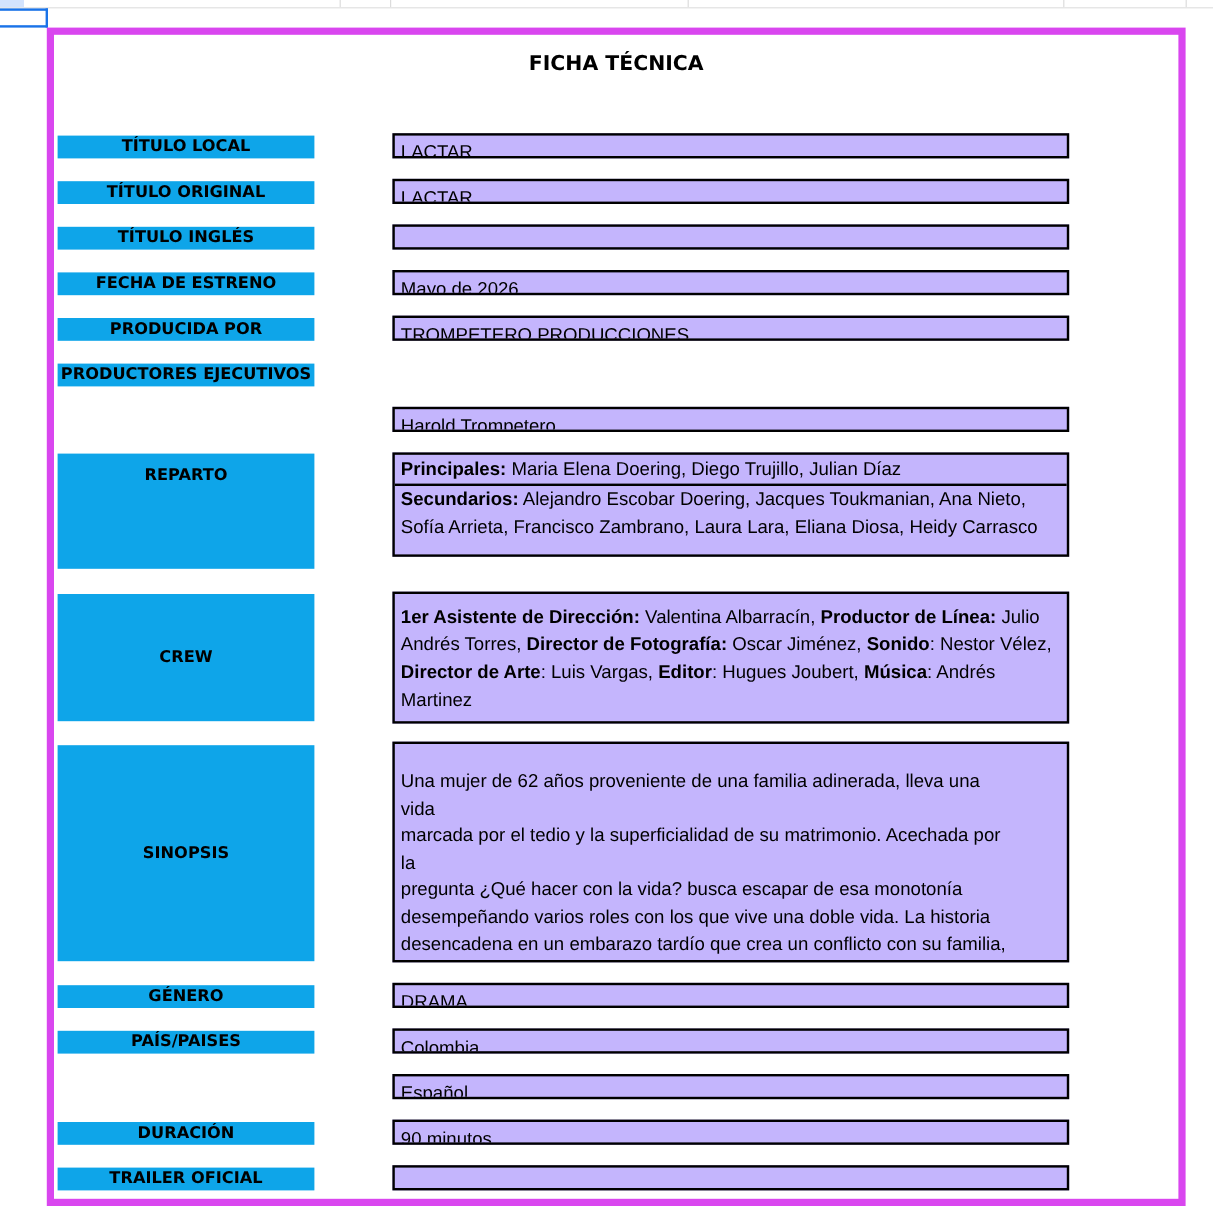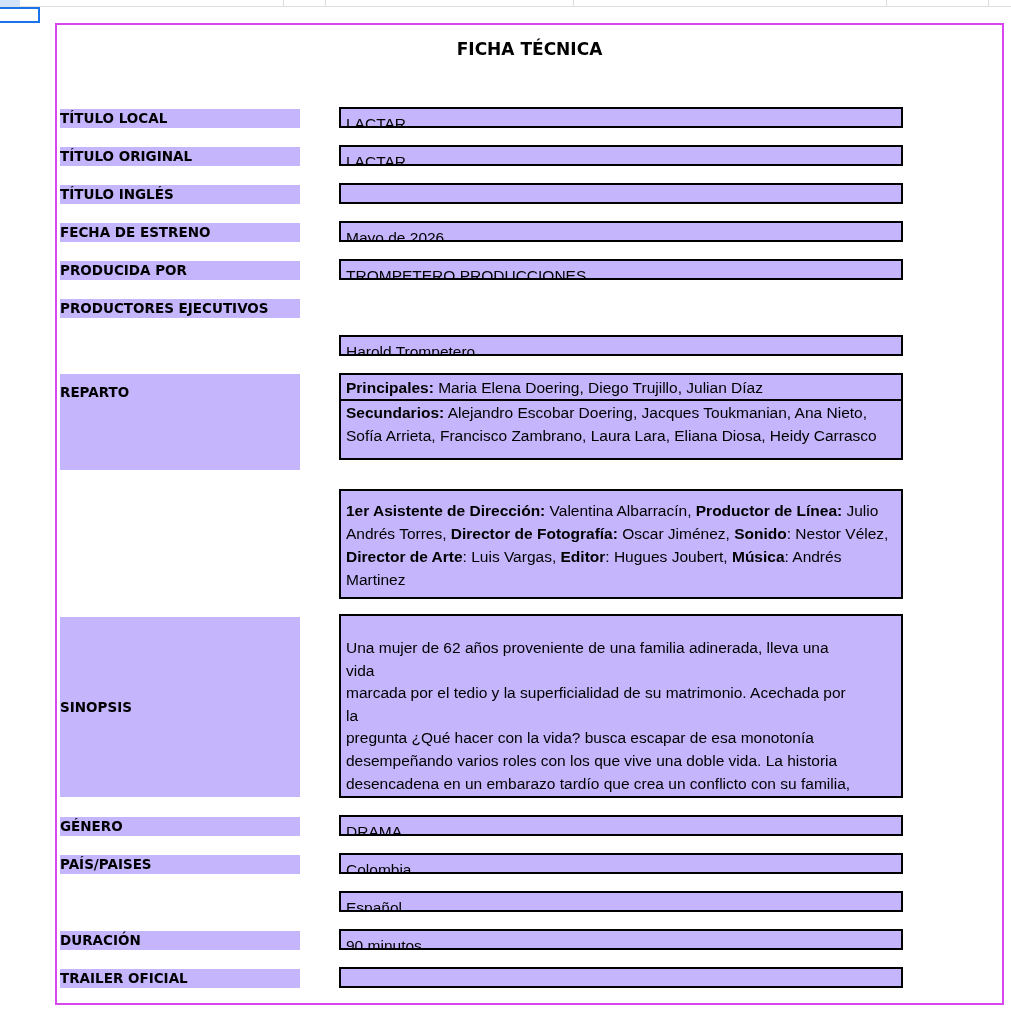--- a/index.html
+++ b/index.html
@@ -3,24 +3,24 @@
 <meta charset="utf-8">
 <style>
   html, body { margin:0; padding:0; }
   body { width:1011px; height:1024px; background:#fff; position:relative; overflow:hidden;
          font-family:"DejaVu Sans", sans-serif; color:#000; }
   .topstrip { position:absolute; left:0; top:0; width:1011px; height:6px; background:#fff;
               border-bottom:1px solid #e0e0e0; }
   .topstrip .cd { position:absolute; top:0; height:6px; border-left:1px solid #dcdcdc; }
   .sel-cell { position:absolute; left:0; top:7px; width:40px; height:16px; border:2px solid #1a73e8; border-left:none; box-sizing:border-box; }
   .sel-corner { position:absolute; left:0; top:0; width:20px; height:6px; background:#d3e3fd; }
-  .sheet { position:absolute; left:39px; top:23px; width:949px; height:982px; border:2px solid #d946ef; box-sizing:border-box;margin-left:16px; }
+  .sheet { position:absolute; left:39px; top:23px; width:949px; height:982px; border:6px solid #d946ef; box-sizing:border-box; }
   .title { position:absolute; left:0; width:100%; top:14px; text-align:center; font-weight:bold; font-size:17px; }
-  .label { position:absolute; left:3px; width:240px; background:#c4b5fd; font-weight:bold; font-size:13.5px;
-           box-sizing:border-box; }
+  .label { position:absolute; left:3px; width:214px; background:#0ea5e9; font-weight:bold; font-size:13.5px;
+           text-align:center; box-sizing:border-box; }
   .label.short { height:19px; line-height:19px; }
   .val { position:absolute; left:282px; width:564px; border:2px solid #000; box-sizing:border-box;
          font-family:"Liberation Sans", sans-serif; font-size:15.5px; overflow:hidden; background:#c4b5fd; }
   .val.short { height:21px; line-height:30px; padding-left:5px; white-space:nowrap; }
   .val.multi { padding:3px 5px; line-height:23px; }
   .val b { font-weight:bold; }
   .split { border-top:2px solid #000; margin:0 -5px; }
 </style>
 </head>
 <body>
@@ -57,20 +57,21 @@
 
   <div class="val short" style="top:310px">Harold Trompetero</div>
 
   <div class="label" style="top:349px;height:96px;padding-top:10px">REPARTO</div>
   <div class="val multi" style="top:348px;height:87px;padding-top:1px">
     <div><b>Principales:</b><span> Maria Elena Doering, Diego Trujillo, Julian Díaz</span></div>
     <div class="split"></div>
     <div><b>Secundarios:</b><span> Alejandro Escobar Doering, Jacques Toukmanian, Ana Nieto, Sofía Arrieta, Francisco Zambrano, Laura Lara, Eliana Diosa, Heidy Carrasco</span></div>
   </div>
 
+  <div class="label" style="top:466px;height:106px;line-height:106px">CREW</div>
   <div class="val multi" style="top:464px;height:110px;padding-top:8px">
     <span id="crew-list"><b>1er Asistente de Dirección:</b><span> Valentina Albarracín, </span><b>Productor de Línea:</b><span> Julio Andrés Torres, </span><b>Director de Fotografía:</b><span> Oscar Jiménez, </span><b>Sonido</b><span>: Nestor Vélez, </span><b>Director de Arte</b><span>: Luis Vargas, </span><b>Editor</b><span>: Hugues Joubert, </span><b>Música</b><span>: Andrés Martinez</span></span>
   </div>
 
   <div class="label" style="top:592px;height:180px;line-height:180px">SINOPSIS</div>
   <div class="val multi" style="top:589px;height:184px;line-height:22.6px;padding-top:21px">
     <div id="sinopsis-lines">
         <div>Una mujer de 62 años proveniente de una familia adinerada, lleva una</div>
         <div>vida</div>
         <div>marcada por el tedio y la superficialidad de su matrimonio. Acechada por</div>

